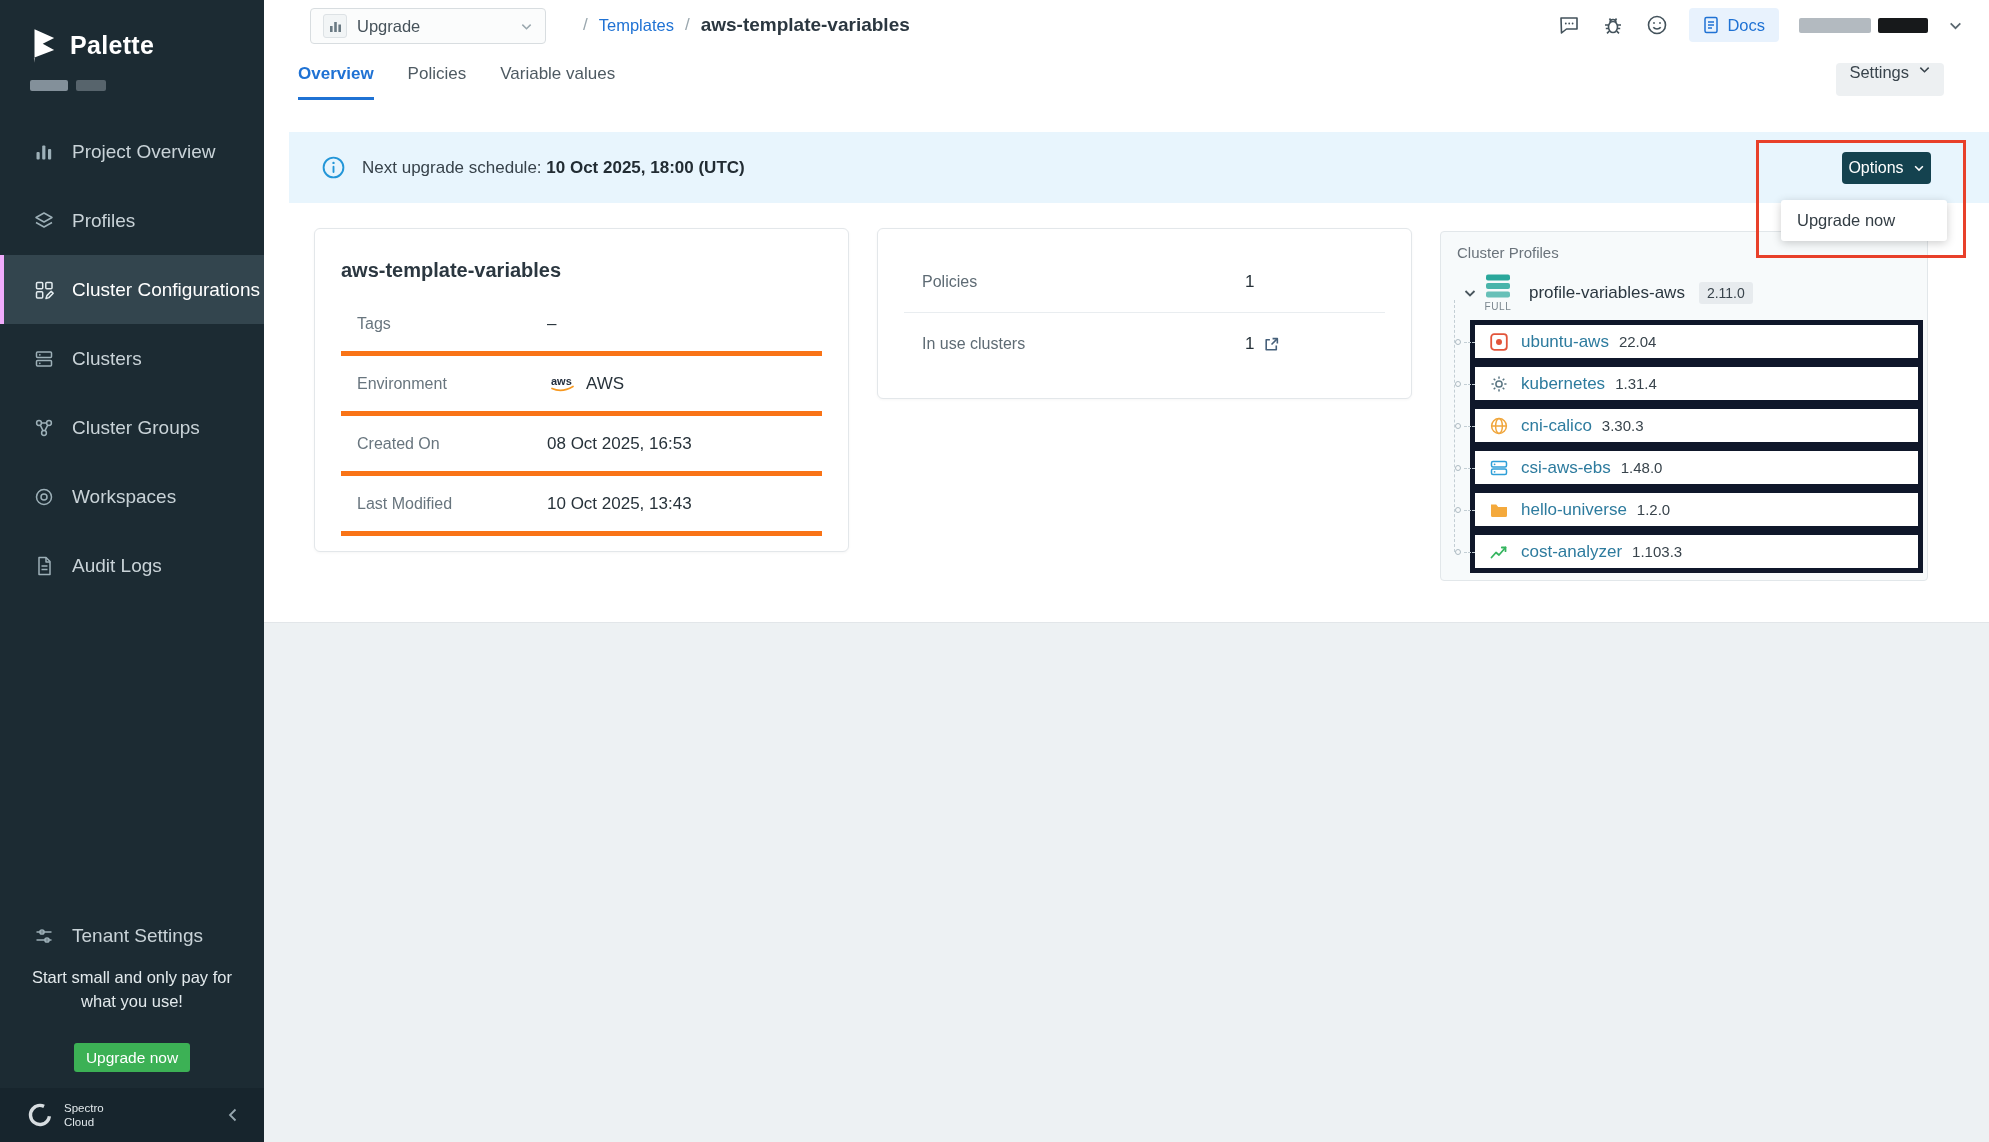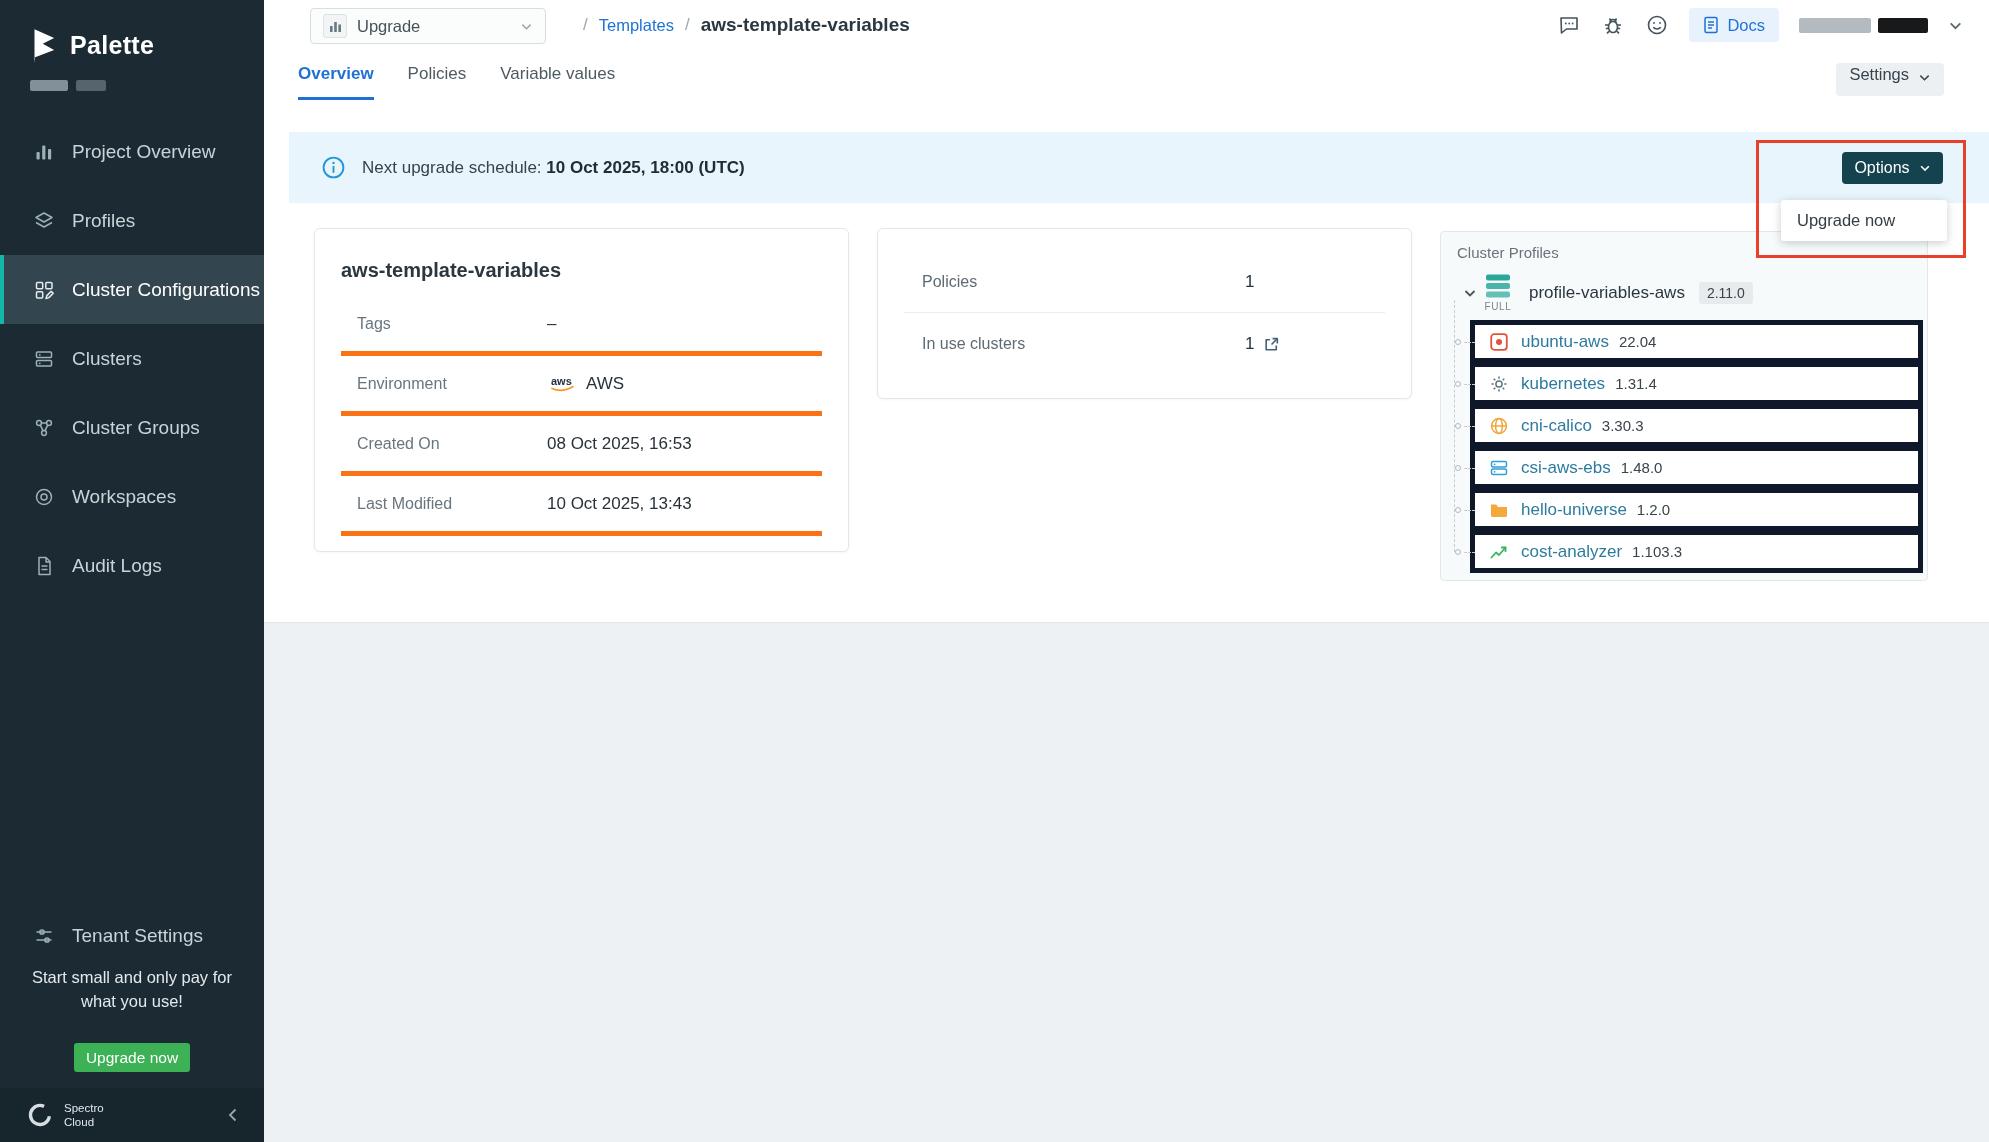--- a/index.html
+++ b/index.html
@@ -11,21 +11,21 @@
   .sidebar { position:absolute; left:0; top:0; width:264px; height:1142px; background:#1c2b33; color:#c9d3d8; z-index:10; }
   .logo-row { display:flex; align-items:center; padding:26px 0 0 28px; }
   .logo-row .brand { margin-left:10px; font-size:25px; font-weight:600; color:#fff; letter-spacing:.3px; }
   .redacted-bars { display:flex; gap:8px; margin:16px 0 0 30px; }
   .redacted-bars span { height:11px; border-radius:2px; display:inline-block; }
   .redacted-bars .b1 { width:38px; background:#83909a; }
   .redacted-bars .b2 { width:30px; background:#57646c; }
   .nav { margin-top:26px; }
   .nav-item { display:flex; align-items:center; height:69px; padding-left:33px; gap:17px; font-size:19px; color:#c9d3d8; cursor:pointer; }
   .nav-item .icn { width:22px; height:22px; color:#9db0b8; flex:0 0 22px; }
-  .nav-item.active { background:#33454e; color:#fff; border-left:4px solid #14b8a6; padding-left:29px; }
+  .nav-item.active { background:#33454e; color:#fff; border-left:4px solid #f0abfc; padding-left:29px; }
   .nav-item.active .icn { color:#e3ecef; }
   .tenant-item { position:absolute; top:901px; left:0; right:0; }
   .promo { position:absolute; top:966px; left:0; right:0; text-align:center; font-size:16.5px; line-height:1.45; color:#e2e9ec; }
   .promo div { width:210px; margin:0 auto; }
   .upgrade-btn { position:absolute; top:1043px; left:74px; width:116px; height:29px; background:#3cb155; color:#fff; font-size:15.5px; border:none; border-radius:3px; display:flex; align-items:center; justify-content:center; cursor:pointer; }
   .sidebar-footer { position:absolute; bottom:0; left:0; right:0; height:54px; background:#17252d; display:flex; align-items:center; padding:0 22px 0 26px; }
   .sidebar-footer .brand2 { margin-left:10px; width:64px; font-size:11.5px; line-height:1.25; color:#e2e9ec; }
   .collapse { margin-left:auto; color:#97a7af; cursor:pointer; display:flex; }
 
   
@@ -47,27 +47,27 @@
   .docs-btn { height:34px; padding:0 14px; border-radius:4px; background:#e8f2fd; color:#1f72d4; display:flex; align-items:center; gap:8px; font-size:16.5px; cursor:pointer; }
   .user-redacted { display:flex; align-items:center; gap:7px; }
   .user-redacted .r1 { width:72px; height:15px; background:#b3bac0; border-radius:2px; }
   .user-redacted .r2 { width:50px; height:15px; background:#17191b; border-radius:2px; }
   .top-chev { color:#5a676f; display:flex; cursor:pointer; }
 
   
   .tabsrow { position:absolute; left:0; top:50px; right:0; height:50px; display:flex; align-items:stretch; padding-left:34px; gap:34px; }
   .tab { display:flex; align-items:center; font-size:17px; color:#4e5a62; cursor:pointer; border-bottom:3px solid transparent; }
   .tab.active { color:#1f72d4; font-weight:700; border-bottom-color:#1f72d4; }
-  .settings-btn { position:absolute; right:45px; top:63px; height:33px; padding:12px 13px; background:#edf0f2; border:none; border-radius:4px; color:#39444c; font-size:16.5px; display:flex; align-items:flex-end; gap:9px; cursor:pointer; }
+  .settings-btn { position:absolute; right:45px; top:63px; height:33px; padding:0 13px; background:#edf0f2; border:none; border-radius:4px; color:#39444c; font-size:16.5px; display:flex; align-items:flex-start; gap:9px; cursor:pointer; }
 
   
   .banner { position:absolute; left:25px; top:132px; width:1884px; height:71px; background:#e8f5fd; border-radius:0; display:flex; align-items:center; padding-left:32px; z-index:1; }
   .banner-text { margin-left:16px; font-size:17px; color:#38434b; }
   .banner-text b { color:#222c33; }
-  .options-btn { position:absolute; left:1578px; top:152px; width:101px; height:32px; background:#14424f; color:#fff; border:none; border-radius:4px; font-size:16px; display:flex; align-items:center; justify-content:center; gap:9px; cursor:pointer; z-index:3; }
+  .options-btn { position:absolute; left:1578px; top:152px; width:89px; height:32px; background:#14424f; color:#fff; border:none; border-radius:4px; font-size:16px; display:flex; align-items:center; justify-content:center; gap:9px; cursor:pointer; z-index:3; }
   .dropdown { position:absolute; left:1517px; top:200px; width:166px; background:#fff; border-radius:3px; box-shadow:0 2px 10px rgba(0,0,0,.2); z-index:4; padding:2px 0; }
   .dropdown-item { height:37px; display:flex; align-items:center; padding-left:16px; font-size:16.5px; color:#333d44; cursor:pointer; }
   .annotation { position:absolute; left:1492px; top:140px; width:210px; height:118px; border:3px solid #e8402a; z-index:50; pointer-events:none; }
 
   
   .card { position:absolute; background:#fff; border:1px solid #e3e7ea; border-radius:6px; box-shadow:0 1px 3px rgba(0,0,0,.04); }
   .card1 { left:50px; top:228px; width:535px; height:324px; }
   .card1 .card-title { margin:30px 0 14px 26px; font-size:20px; font-weight:600; color:#2b3740; }
   .info-row { display:flex; align-items:center; height:60px; margin:0 26px; padding-left:16px; border-bottom:5px solid #f97316; }
   .info-label { width:190px; font-size:16px; color:#68757e; }

